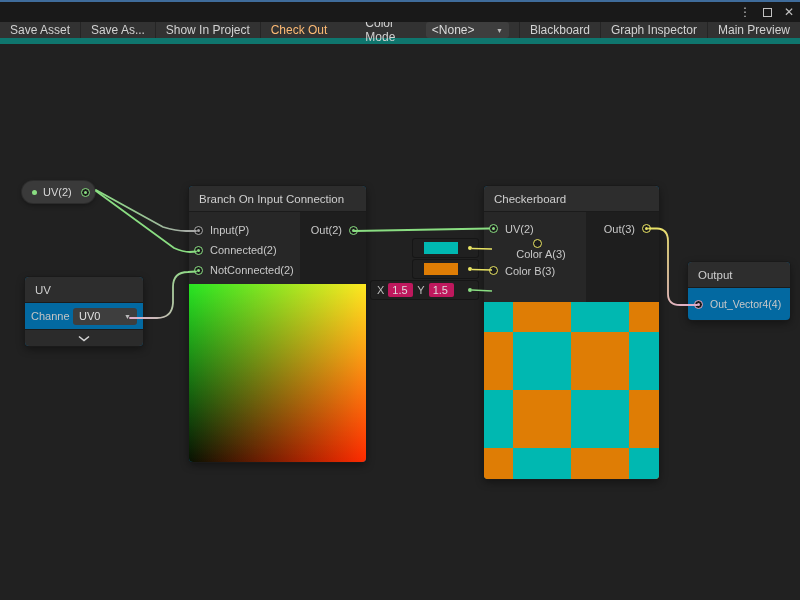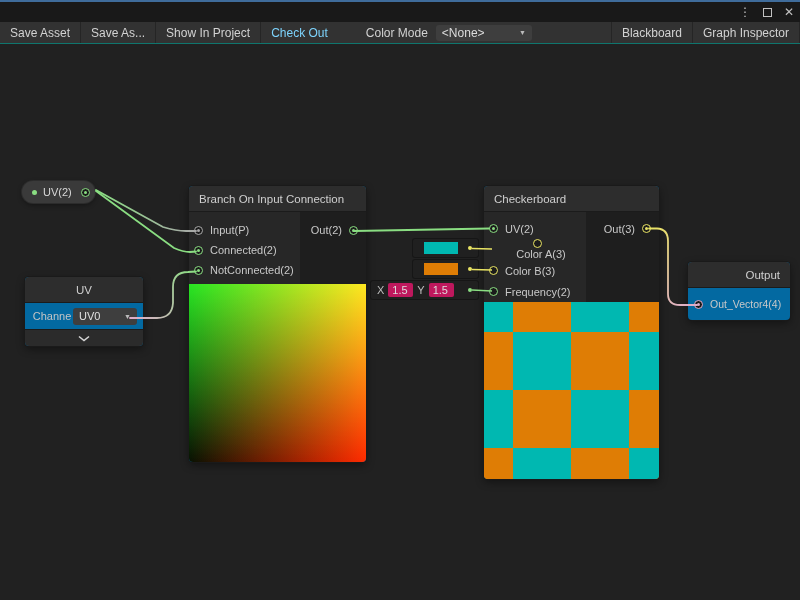--- a/index.html
+++ b/index.html
@@ -10,24 +10,24 @@
     -webkit-font-smoothing:antialiased;
   }
   
   .accent-line { height:2px; width:100%; }
   .tabbar { height:20px; background:#191919; display:flex; align-items:stretch; position:relative; }
   .tab { display:inline-flex; align-items:center; gap:5px; background:#323232; padding:0 14px 0 6px; font-size:12px; color:#d8d8d8; }
   .win-controls { position:absolute; right:6px; top:0; height:20px; display:flex; align-items:center; gap:12px; color:#c2c2c2; }
   .win-controls .glyph { font-size:12px; line-height:20px; cursor:default; }
   .maxbox { width:9px; height:9px; border:1px solid #c2c2c2; display:inline-block; }
   
-  .toolbar { height:22px; background:#323232; border-bottom:1px solid #0f766e; display:flex; align-items:center; font-size:12px; color:#d2d2d2; }
+  .toolbar { height:22px; background:#323232; border-bottom:6px solid #0f766e; display:flex; align-items:center; font-size:12px; color:#d2d2d2; }
   .tb-btn { padding:0 10px; height:100%; display:flex; align-items:center; white-space:nowrap; }
   .tb-sep { width:1px; height:100%; background:#252525; }
-  .tb-disabled { color:#7dd3fc; }
+  .tb-disabled { color:#fdba74; }
   .tb-label { padding:0 8px 0 28px; }
   .tb-dropdown { width:96px; height:16px; background:#3e3e3e; border-radius:3px; margin-right:10px;
     display:flex; align-items:center; justify-content:space-between; padding:0 6px; color:#dcdcdc; }
   .tb-dropdown .arrow { font-size:7px; color:#bbb; }
   .tb-right { margin-left:auto; display:flex; height:100%; align-items:center; }
   
   .node { position:absolute; background:#0369a1; border-radius:4px; z-index:2;
     box-shadow:0 0 0 1px #1a1a1a, 0 3px 8px rgba(0,0,0,.45); font-size:11px; }
   .node-header { height:26px; line-height:26px; padding:0 10px; background:#2d2d2d;
     border-bottom:1px solid #1b1b1b; border-radius:4px 4px 0 0; color:#cfcfcf; font-size:11.5px;
@@ -92,20 +92,21 @@
   <div class="tb-dropdown">
     <span>&lt;None&gt;</span>
     <span class="arrow">▼</span>
   </div>
   <div class="tb-right">
     <div class="tb-sep"></div>
     <div class="tb-btn">Blackboard</div>
     <div class="tb-sep"></div>
     <div class="tb-btn">Graph Inspector</div>
     <div class="tb-sep"></div>
+    <div class="tb-btn">Main Preview</div>
   </div>
 </div>
 
 <div class="pill" style="left:22px; top:181px;">
   <span class="prop-dot" style="background: rgb(138, 222, 130);"></span>
   <span>UV(2)</span>
   <span class="port" style="margin-left: auto; margin-right: 5px; border-color: rgb(138, 222, 130);">
     <i style="background: rgb(138, 222, 130);"></i>
     </span>
 </div>
@@ -159,24 +160,20 @@
         <span class="plabel">UV(2)</span>
       </div>
       <div class="prow" style="height:21px;flex-direction:column;">
         <span class="port" style="border-color: rgb(233, 228, 100);"></span>
         <span class="plabel">Color A(3)</span>
       </div>
       <div class="prow" style="height:21px;">
         <span class="port" style="border-color: rgb(233, 228, 100);"></span>
         <span class="plabel">Color B(3)</span>
       </div>
-      <div class="prow" style="height:21px;">
-        <span class="port" style="border-color: rgb(138, 222, 130);"></span>
-        <span class="plabel">Frequency(2)</span>
-      </div>
     </div>
     <div class="col-right" style="padding:6px 8px 0 0;">
       <div class="prow prow-out" style="height:21px;">
         <span class="plabel">Out(3)</span>
         <span class="port" style="border-color: rgb(233, 228, 100);">
             <i style="background: rgb(233, 228, 100);"></i>
           </span>
       </div>
     </div>
   </div>
@@ -197,37 +194,37 @@
   <span class="stub-dot" style="background: rgb(233, 228, 100);"></span>
 </div>
 <div class="widget" style="left:371px; top:281px; width:107px; height:18px; padding-left:2px;">
   <span class="flabel">X</span>
   <span class="ffield">1.5</span>
   <span class="flabel">Y</span>
   <span class="ffield">1.5</span>
   <span class="stub-dot" style="background: rgb(138, 222, 130);"></span>
 </div>
 
-<div class="node" style="left:25px; top:277px; width:118px;text-align:center;">
+<div class="node" style="left:25px; top:277px; width:118px;">
   <div class="node-header">UV</div>
   <div class="ctl-row">
     <span class="ctl-label">Channe</span>
     <span class="ctl-dropdown">
       <span>UV0</span>
       <span class="arrow">▼</span>
     </span>
   </div>
   <div class="chevron-strip">
     <svg width="14" height="7" viewBox="0 0 14 7">
       <polyline points="2,1.5 7,5.5 12,1.5" fill="none" stroke="#d6d6d6" stroke-width="1.6"></polyline>
     </svg>
   </div>
 </div>
 
-<div class="node" style="left:688px; top:262px; width:102px;text-align:right;">
+<div class="node" style="left:688px; top:262px; width:102px;">
   <div class="node-header">Output</div>
   <div class="prow" style="height:32px; padding-left:6px; font-size:10.5px;">
     <span class="port" style="border-color: rgb(223, 172, 203);">
         <i style="background: rgb(223, 172, 203);"></i>
       </span>
     <span class="plabel">Out_Vector4(4)</span>
   </div>
 </div>
 
 <svg class="edges" width="800" height="600">

